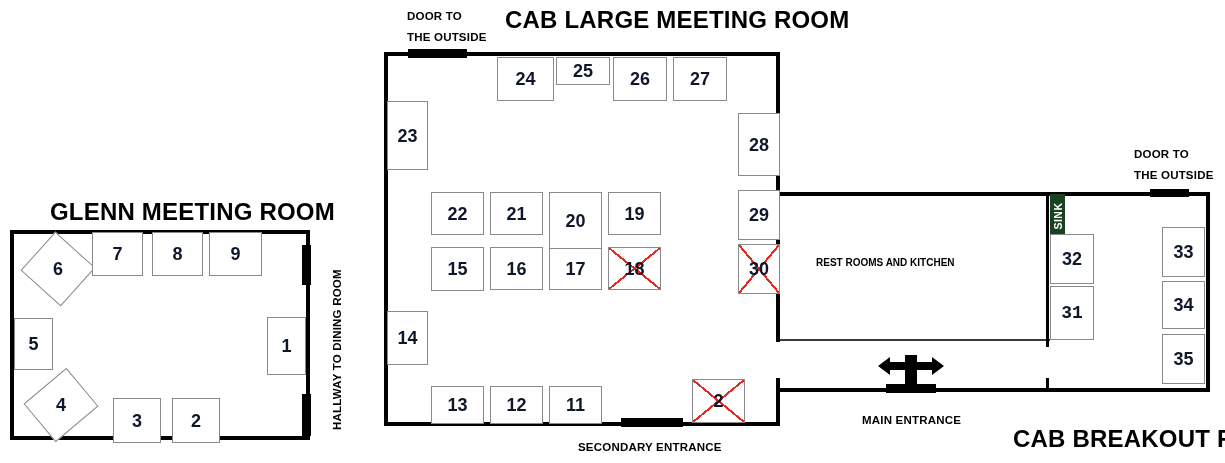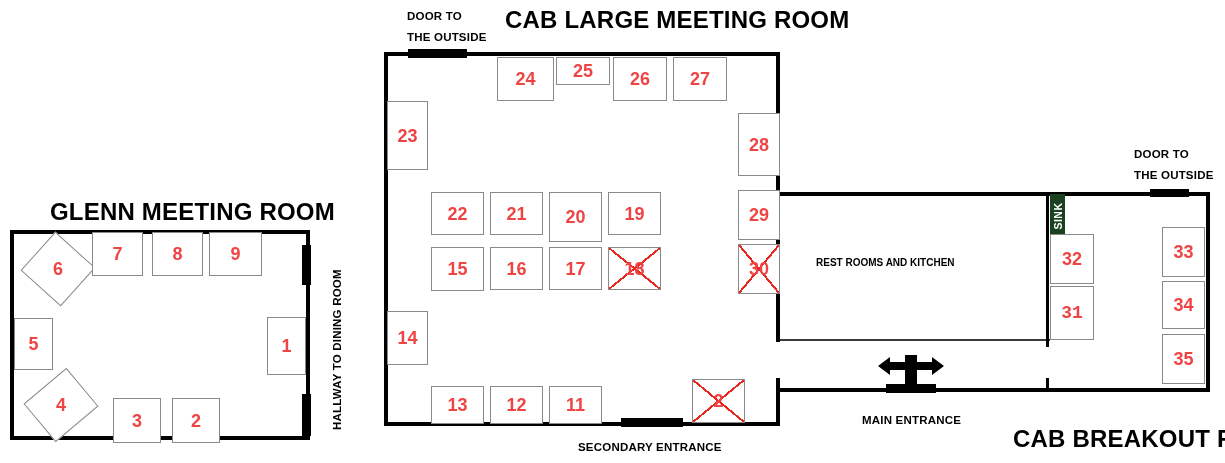--- a/index.html
+++ b/index.html
@@ -7,21 +7,21 @@
   body{font-family:"Liberation Sans",sans-serif;}
   #plan{position:relative;width:1225px;height:463px;background:#fff;overflow:hidden;}
 
   
   .wall{position:absolute;background:#000;}
   .thinwall{position:absolute;background:#3a3a3a;}
   .door{position:absolute;background:#000;}
 
   .seat{position:absolute;background:#fff;border:1.6px solid #8a8a8a;
         box-sizing:border-box;display:flex;align-items:center;justify-content:center;}
-  .seat span{font-weight:bold;font-size:18px;color:#ef4444;line-height:1;}
+  .seat span{font-weight:bold;font-size:18px;color:#0f172a;line-height:1;}
 
   .xout::before,.xout::after{content:"";position:absolute;left:0;top:0;width:100%;height:100%;}
   .xout::before{background:
      linear-gradient(to bottom right,transparent calc(50% - 1px),#e8261c calc(50% - 1px),#e8261c calc(50% + 1px),transparent calc(50% + 1px));}
   .xout::after{background:
      linear-gradient(to bottom left,transparent calc(50% - 1px),#e8261c calc(50% - 1px),#e8261c calc(50% + 1px),transparent calc(50% + 1px));}
   .xout span{position:relative;z-index:3;}
 
   .title{position:absolute;font-weight:bold;color:#000;white-space:nowrap;}
   .t-big{font-size:24px;letter-spacing:.2px;}
@@ -153,21 +153,21 @@
       </div>
       <div class="seat" style="left: 549px; top: 247px; width: 53px; height: 43px;">
         <span>17</span>
       </div>
       <div class="seat xout" style="left: 608px; top: 247px; width: 53px; height: 43px;">
         <span>18</span>
       </div>
       <div class="seat" style="left: 608px; top: 192px; width: 53px; height: 43px;">
         <span>19</span>
       </div>
-      <div class="seat" style="left: 549px; top: 192px; width: 53px; height: 50px;">
+      <div class="seat" style="left: 549px; top: 192px; width: 53px; height: 57px;">
         <span>20</span>
       </div>
       <div class="seat" style="left: 490px; top: 192px; width: 53px; height: 43px;">
         <span>21</span>
       </div>
       <div class="seat" style="left: 431px; top: 192px; width: 53px; height: 43px;">
         <span>22</span>
       </div>
       <div class="seat" style="left: 387px; top: 101px; width: 41px; height: 69px;">
         <span>23</span>

